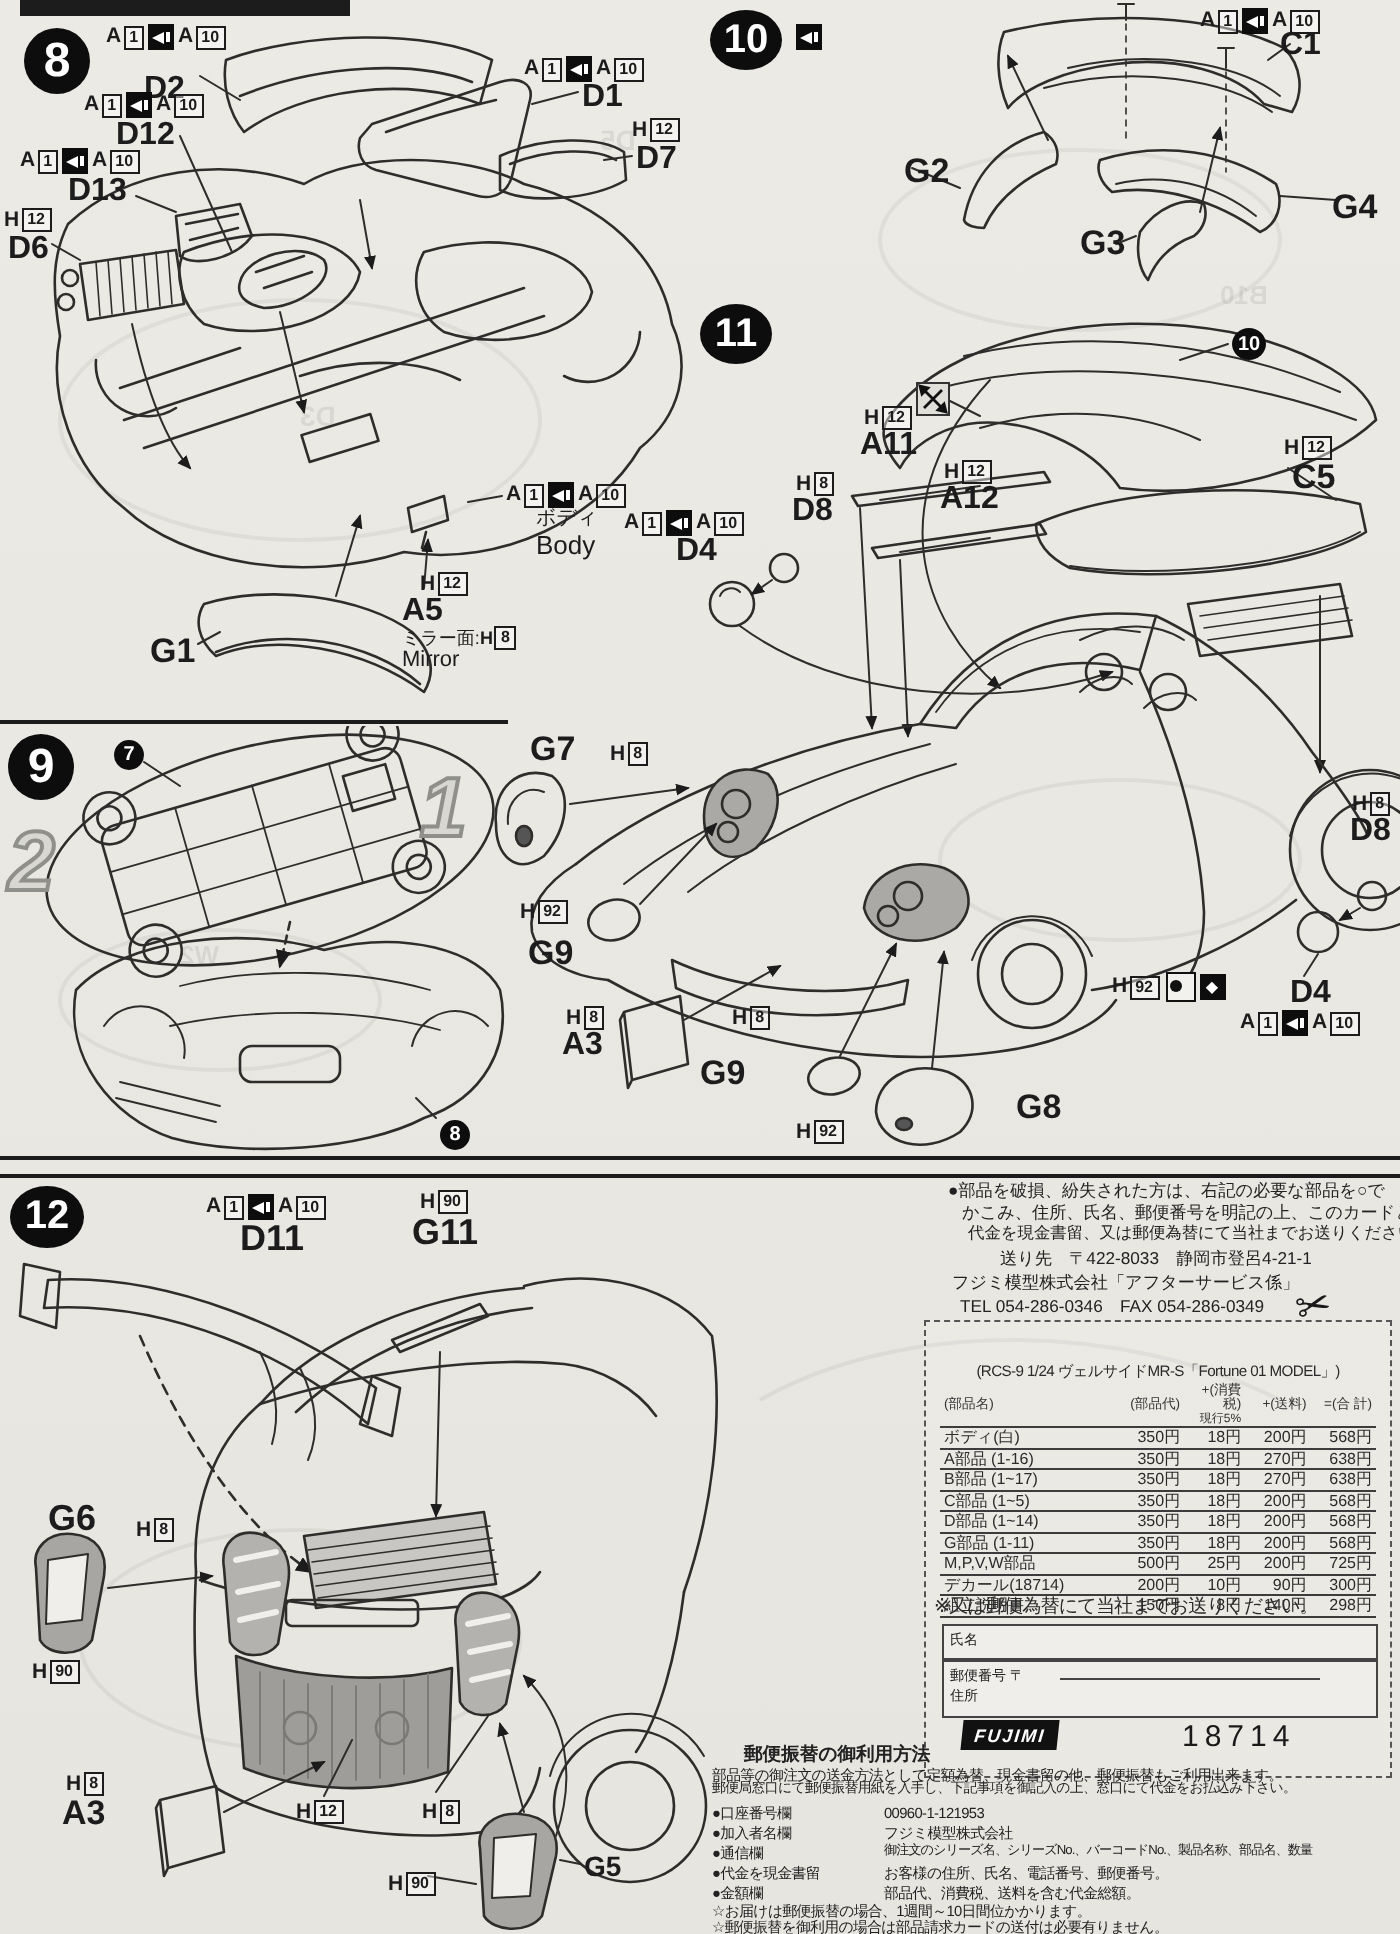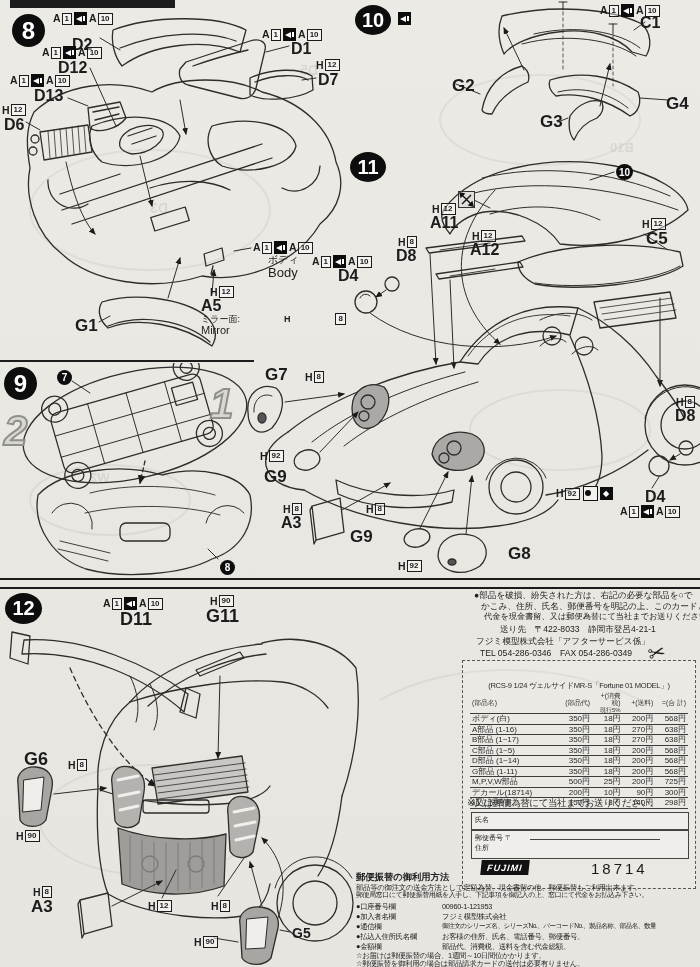--- a/index.html
+++ b/index.html
@@ -182,21 +182,21 @@
       <span>A</span>
       <span class="bx">10</span>
     </div>
 <div class="lbl jp" style="left:268px;top:255px;font-size:10px;">ボディ</div>
 <div class="lbl" style="left:268px;top:266px;font-size:13px;font-weight:400;">Body</div>
 <div class="chips" style="left:210px;top:286px;">
       <span>H</span>
       <span class="bx">12</span>
     </div>
 <div class="lbl" style="left:201px;top:298px;font-size:16px;">A5</div>
-<div class="chips" style="left:201px;top:313px;font-size:9px;font-weight:400;gap:44px;">
+<div class="chips" style="left:201px;top:313px;font-size:9px;font-weight:400;">
       <span>ミラー面:</span>
       <span style="font-weight:700;">H</span>
       <span class="bx">8</span>
     </div>
 <div class="lbl" style="left:201px;top:325px;font-size:11px;font-weight:400;">Mirror</div>
 <div class="lbl" style="left:75px;top:317px;font-size:17px;">G1</div>
 
 <svg class="sv" style="left:0;top:363px" width="262" height="222" viewBox="0 0 262 222">
   <defs>
         <marker id="m9" markerWidth="8" markerHeight="8" refX="6" refY="3" orient="auto">
@@ -646,29 +646,29 @@
       </div>
   <div class="fbox" style="top:169px;height:27px;">
     <span class="fl">郵便番号 〒</span>
     <span class="pline"></span>
     <span class="fl" style="top:12px;">住所</span>
   </div>
   <div id="flogo">FUJIMI</div>
   <div id="fitem">18714</div>
 </div>
 
-<div class="pb pbh" style="left:356px;top:873px;">郵便振替の御利用方法</div>
+<div class="pb pbh" style="left:372px;top:873px;">郵便振替の御利用方法</div>
 <div class="pb" style="left:356px;top:884px;">部品等の御注文の送金方法として定額為替、現金書留の他、郵便振替もご利用出来ます。</div>
 <div class="pb" style="left:356px;top:892px;font-size:6.9px;">郵便局窓口にて郵便振替用紙を入手し、下記事項を御記入の上、窓口にて代金をお払込み下さい。</div>
 <div class="pb" style="left:356px;top:903px;">●口座番号欄</div>
 <div class="pb" style="left:442px;top:903px;">00960-1-121953</div>
 <div class="pb" style="left:356px;top:913px;">●加入者名欄</div>
 <div class="pb" style="left:442px;top:913px;">フジミ模型株式会社</div>
 <div class="pb" style="left:356px;top:923px;">●通信欄</div>
 <div class="pb" style="left:442px;top:923px;font-size:6.6px;letter-spacing:-.5px;">御注文のシリーズ名、シリーズNo.、バーコードNo.、製品名称、部品名、数量</div>
-<div class="pb" style="left:356px;top:933px;">●払込人住所氏名欄</div>
+<div class="pb" style="left:356px;top:933px;">●代金を現金書留</div>
 <div class="pb" style="left:442px;top:933px;">お客様の住所、氏名、電話番号、郵便番号。</div>
 <div class="pb" style="left:356px;top:943px;">●金額欄</div>
 <div class="pb" style="left:442px;top:943px;">部品代、消費税、送料を含む代金総額。</div>
 <div class="pb" style="left:356px;top:952px;">☆お届けは郵便振替の場合、1週間～10日間位かかります。</div>
 <div class="pb" style="left:356px;top:960px;">☆郵便振替を御利用の場合は部品請求カードの送付は必要有りません。</div>
 
 </div>
 
 </body></html>

